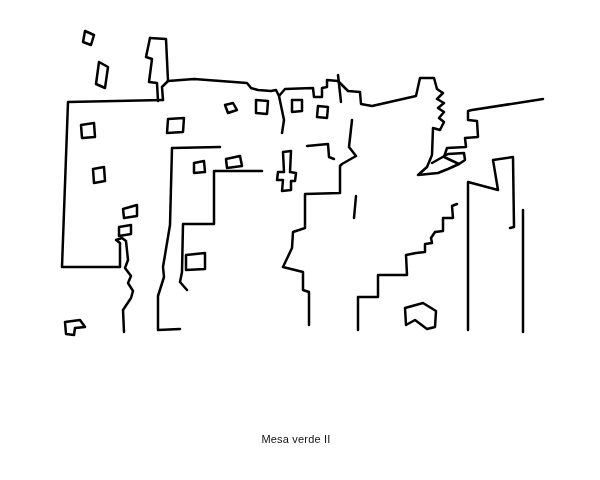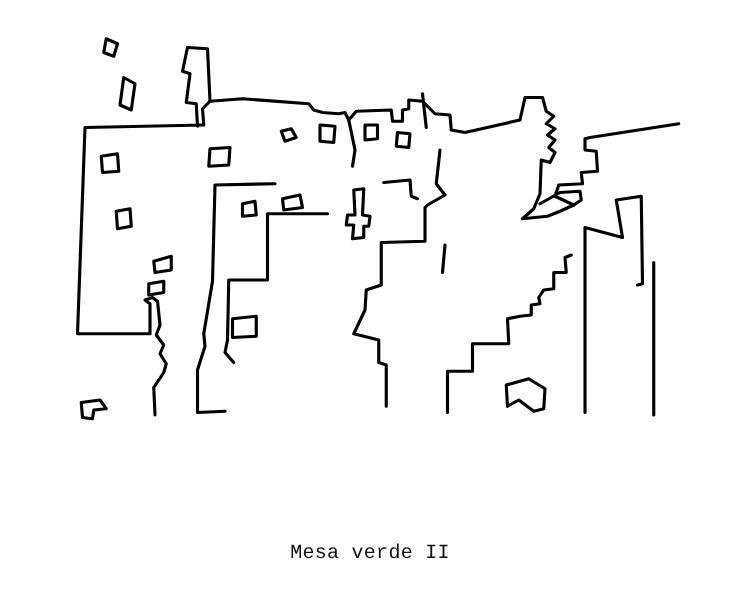--- a/index.html
+++ b/index.html
@@ -19,22 +19,22 @@
     position: absolute;
     left: 0;
     top: 0;
     display: block;
   }
   .caption {
     position: absolute;
     left: 296px;
     top: 433px;
     transform: translateX(-50%);
-    font-family: Liberation Mono, monospace;
-    font-size: 16px;
+    font-family: Liberation Sans, sans-serif;
+    font-size: 11px;
     color: #111111;
     white-space: nowrap;
     letter-spacing: 0.2px;
   }
 </style>
 </head>
 <body>
 
 <div class="stage">
   <svg class="drawing-svg" id="drawing" width="600" height="480" viewBox="0 0 600 480" xmlns="http://www.w3.org/2000/svg">

